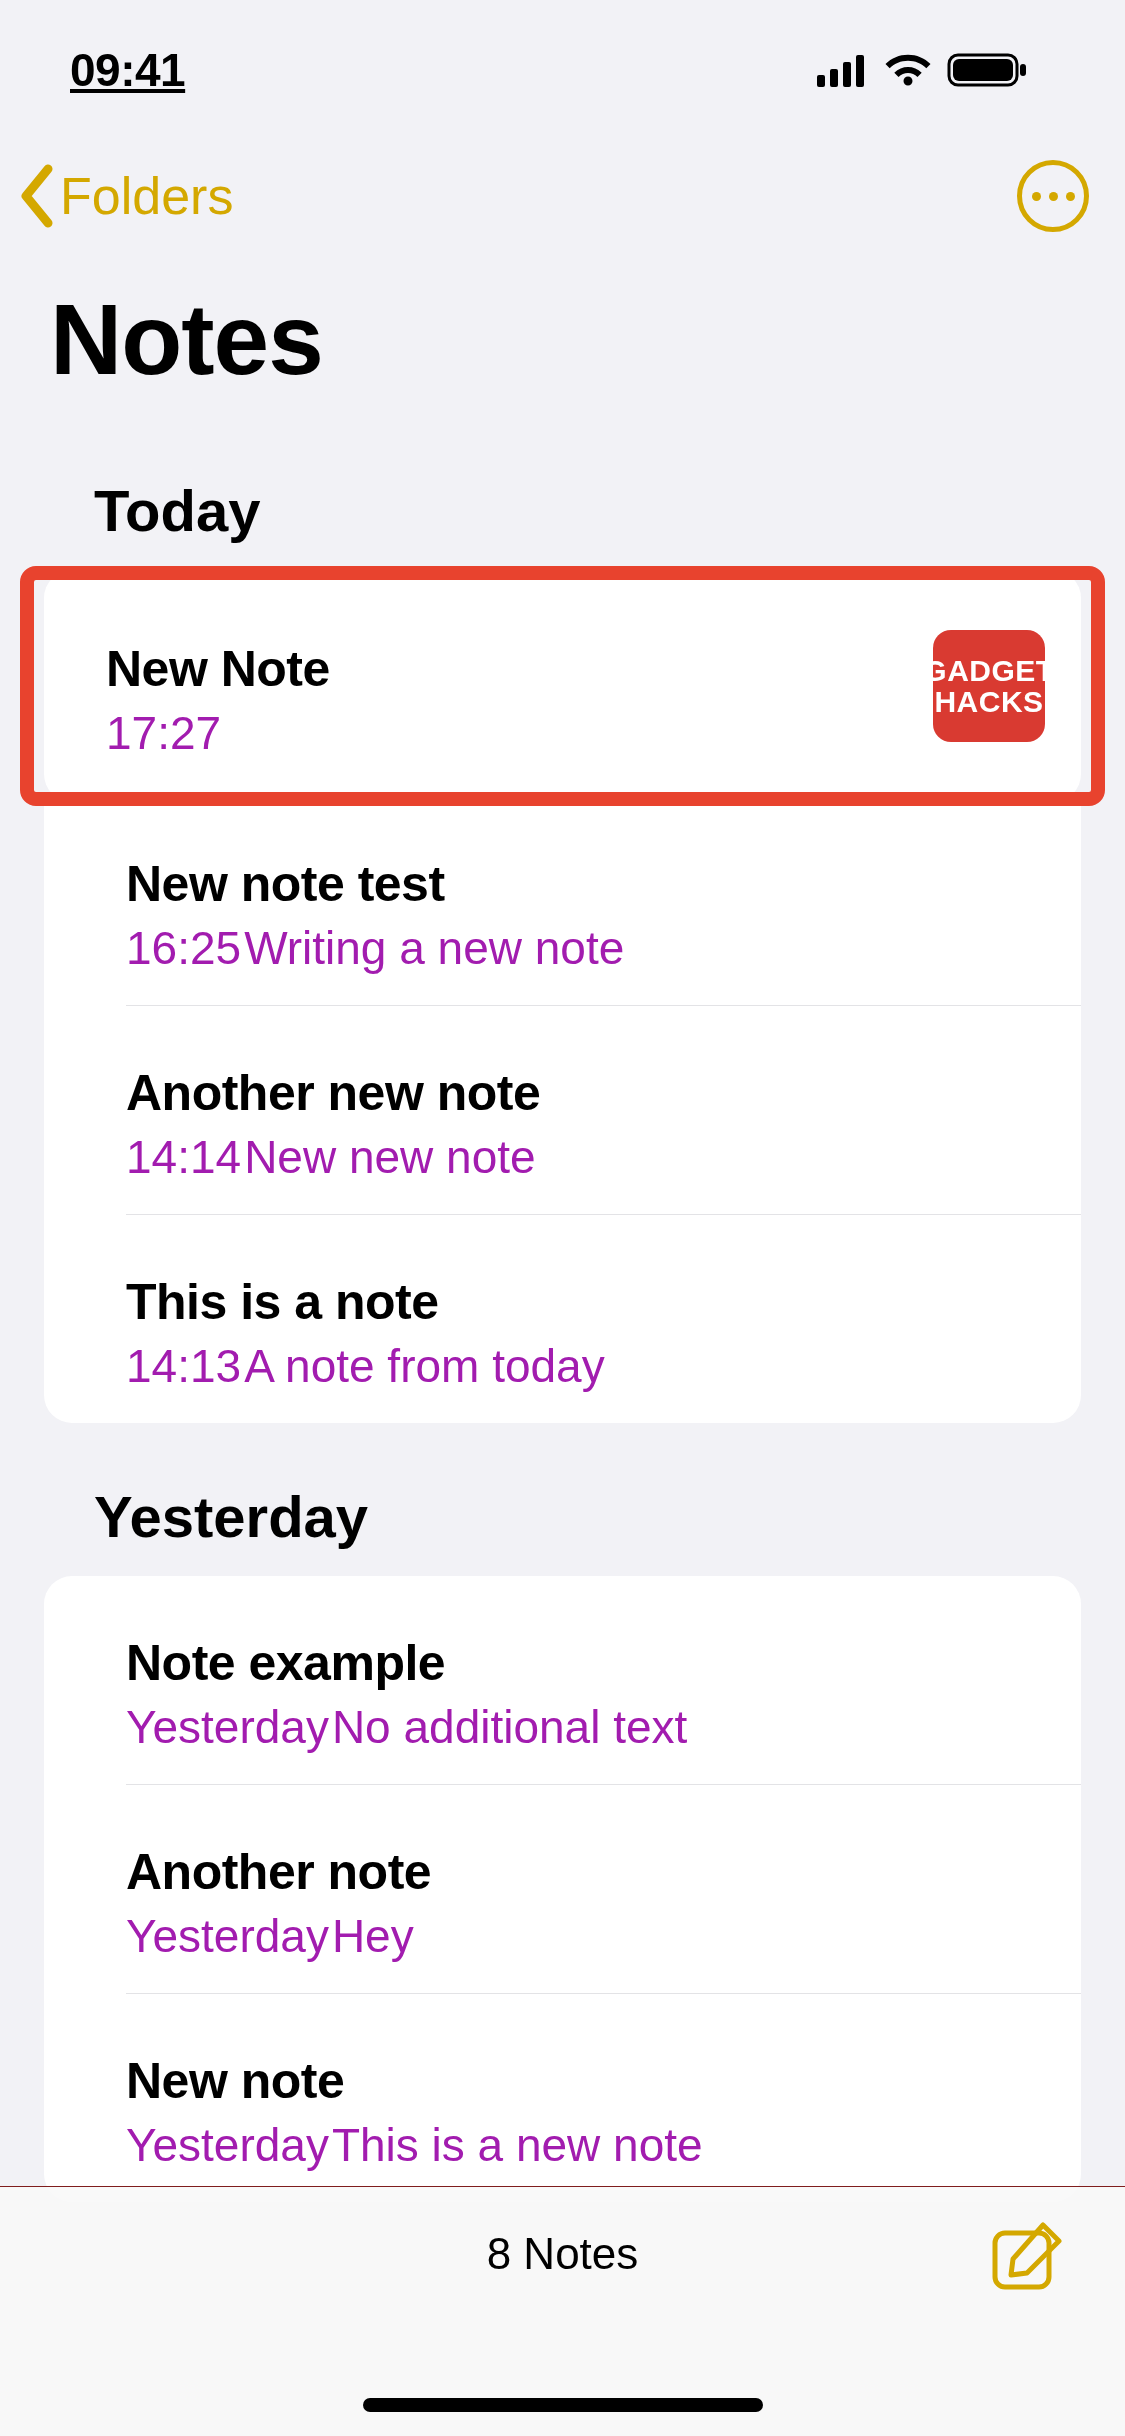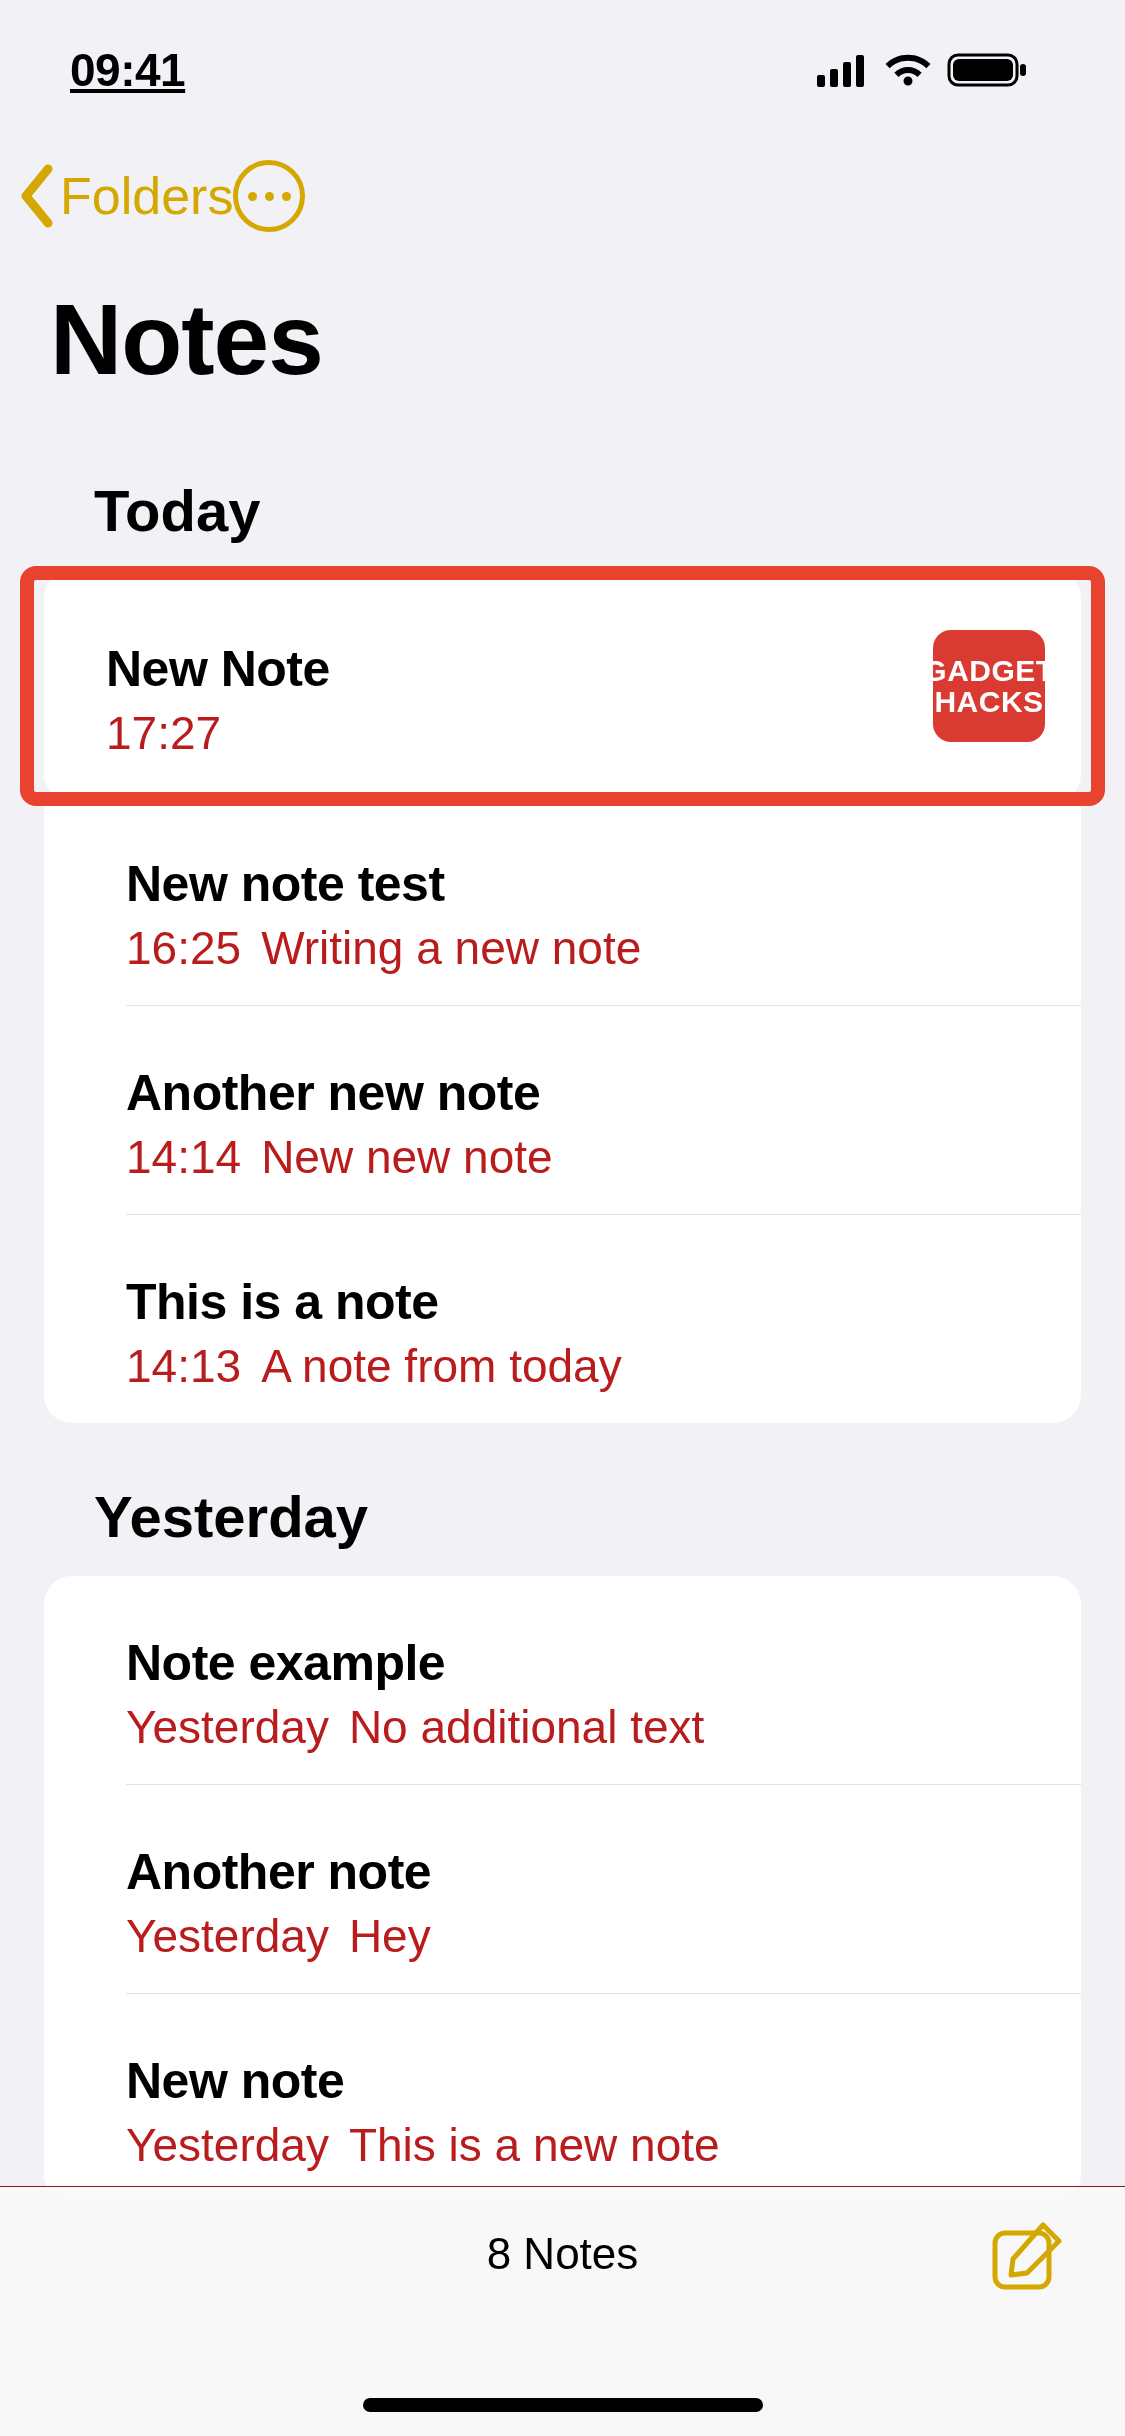--- a/index.html
+++ b/index.html
@@ -34,21 +34,21 @@
       display: flex;
       align-items: center;
       gap: 14px;
     }
     .status-right svg { display: block; }
 
     
     .nav-bar {
       display: flex;
       align-items: center;
-      justify-content: flex-start;
+      justify-content: space-between;
       padding: 20px 36px 0 16px;
     }
     .back-button {
       display: flex;
       align-items: center;
       color: #d4a800;
       font-size: 52px;
       font-weight: 400;
       gap: 4px;
     }
@@ -103,23 +103,23 @@
     .note-text { flex: 1; min-width: 0; }
     .note-title {
       font-size: 50px;
       font-weight: 700;
       letter-spacing: -0.5px;
       margin-bottom: 8px;
       margin-top: 28px;
     }
     .note-sub {
       font-size: 46px;
-      color: #b91c1c;
-      display: flex;
-      gap: 20px;
+      color: #a21caf;
+      display: flex;
+      gap: 3px;
     }
     .note-divider {
       height: 1px;
       background: #e3e3e6;
       margin-left: 82px;
     }
 
     
     .highlight-wrap {
       position: relative;

